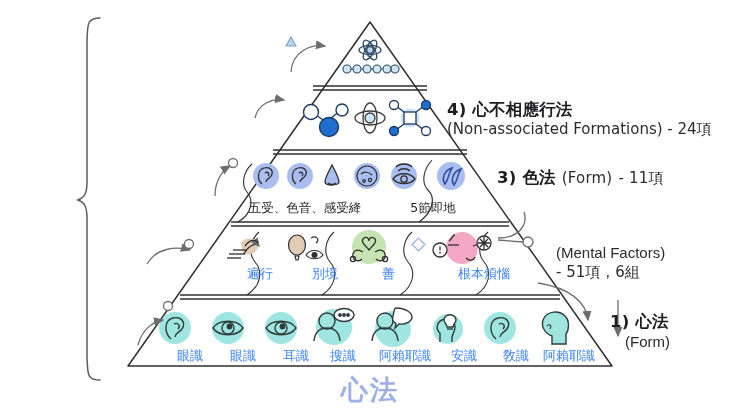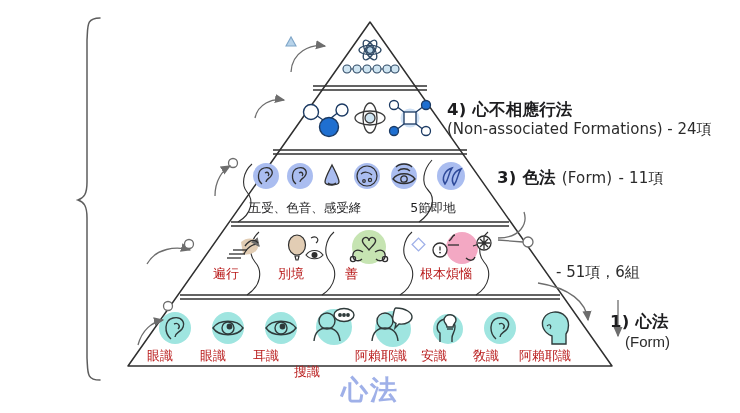--- a/index.html
+++ b/index.html
@@ -40,21 +40,21 @@
     text-align:center;font-size:27px;font-weight:bold;color:#9fb0e8;
     letter-spacing:2px;
   }
 
   
   .tier-txt{
     position:absolute;text-align:center;font-size:12.5px;color:#1d1d1f;
     white-space:nowrap;
   }
   .icon-cap{
-    position:absolute;text-align:left;font-size:13px;color:#b91c1c;
+    position:absolute;text-align:right;font-size:13px;color:#3b82f6;
     white-space:nowrap;font-weight:500;
   }
 
   svg{display:block;}
   .no-sel{user-select:none;}
 </style>
 </head>
 <body>
 
 <div id="stage">
@@ -321,38 +321,39 @@
   </div>
   <div class="lbl rt-sub cjk" style="left:447px;top:120px;">(Non-associated Formations) - 24項</div>
 
   <div class="lbl rt-title cjk" style="left:497px;top:167px;">
     <span>3)</span>
     <span>色法</span>
     <span class="rt-sub">(Form)</span>
     <span class="rt-sub">- 11項</span>
   </div>
 
+  <div class="lbl rt-sub" style="left:556px;top:244px;">(Mental Factors)</div>
   <div class="lbl rt-sub cjk" style="left:556px;top:263px;">- 51項，6組</div>
 
   <div class="lbl rt-title cjk" style="left:610px;top:311px;">
     <span>1)</span>
     <span>心法</span>
   </div>
   <div class="lbl rt-sub" style="left:625px;top:333px;">(Form)</div>
 
   <div class="tier-txt cjk" style="left:235px;top:200px;width:140px;">五受、色音、感受絳</div>
   <div class="tier-txt cjk" style="left:388px;top:200px;width:90px;">5節即地</div>
 
   <div class="icon-cap cjk" style="left:213px;top:265px;width:60px;">遍行</div>
   <div class="icon-cap cjk" style="left:278px;top:265px;width:60px;">別境</div>
   <div class="icon-cap cjk" style="left:345px;top:265px;width:50px;">善</div>
   <div class="icon-cap cjk" style="left:420px;top:265px;width:90px;">根本煩惱</div>
 
   <div class="icon-cap cjk" style="left:147px;top:347px;width:56px;">眼識</div>
   <div class="icon-cap cjk" style="left:200px;top:347px;width:56px;">眼識</div>
   <div class="icon-cap cjk" style="left:253px;top:347px;width:56px;">耳識</div>
-  <div class="icon-cap cjk" style="left:294px;top:347px;width:56px;margin-top:16px;">搜識</div>
+  <div class="icon-cap cjk" style="left:300px;top:347px;width:56px;">搜識</div>
   <div class="icon-cap cjk" style="left:355px;top:347px;width:76px;">阿賴耶識</div>
   <div class="icon-cap cjk" style="left:421px;top:347px;width:56px;">安識</div>
   <div class="icon-cap cjk" style="left:473px;top:347px;width:56px;">敎識</div>
   <div class="icon-cap cjk" style="left:519px;top:347px;width:76px;">阿賴耶識</div>
 
 </div>
 
 </body></html>

